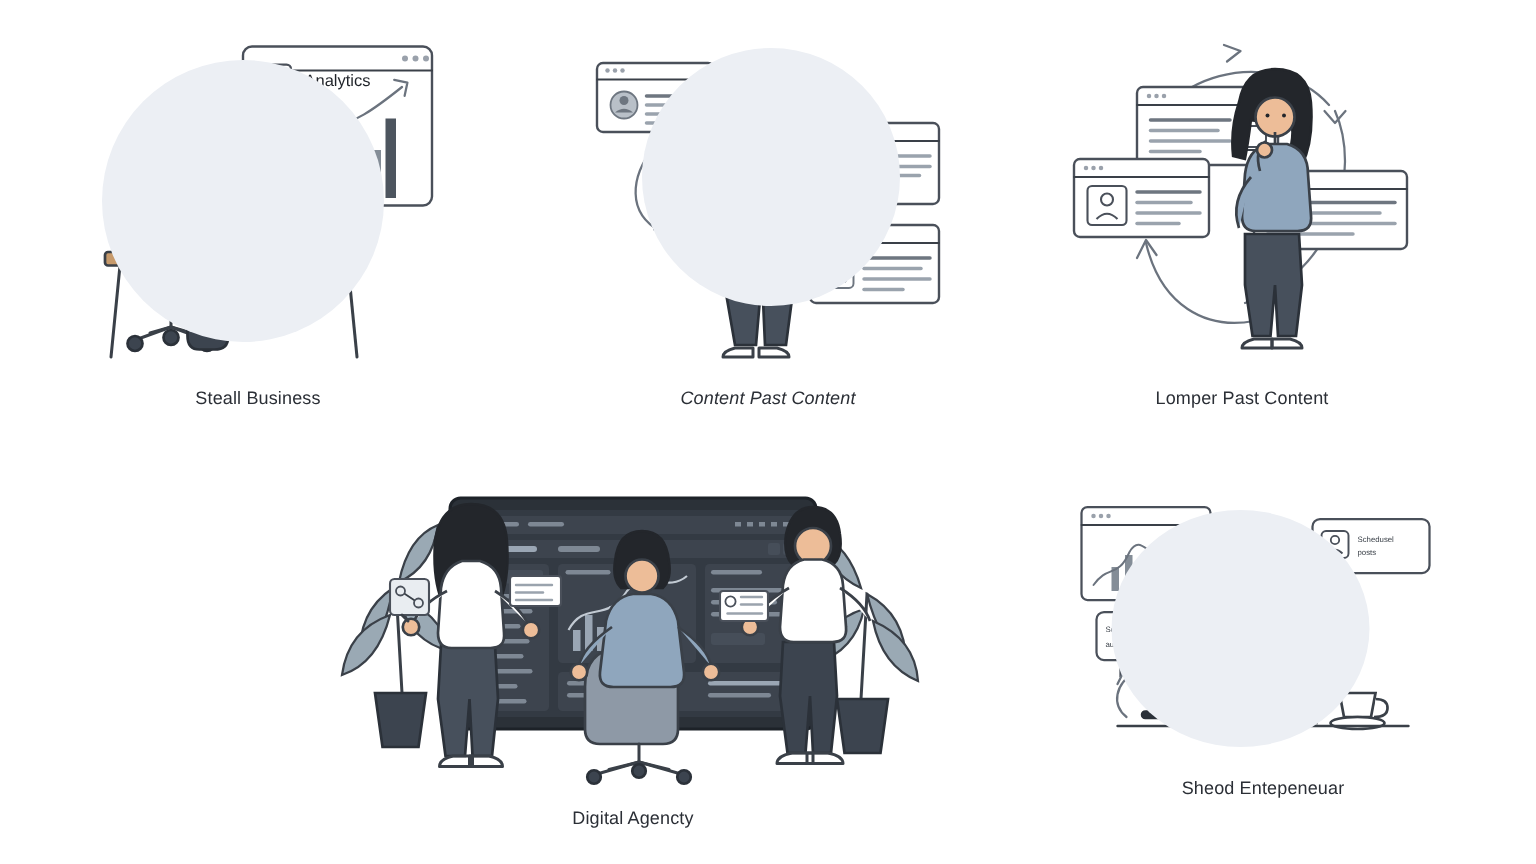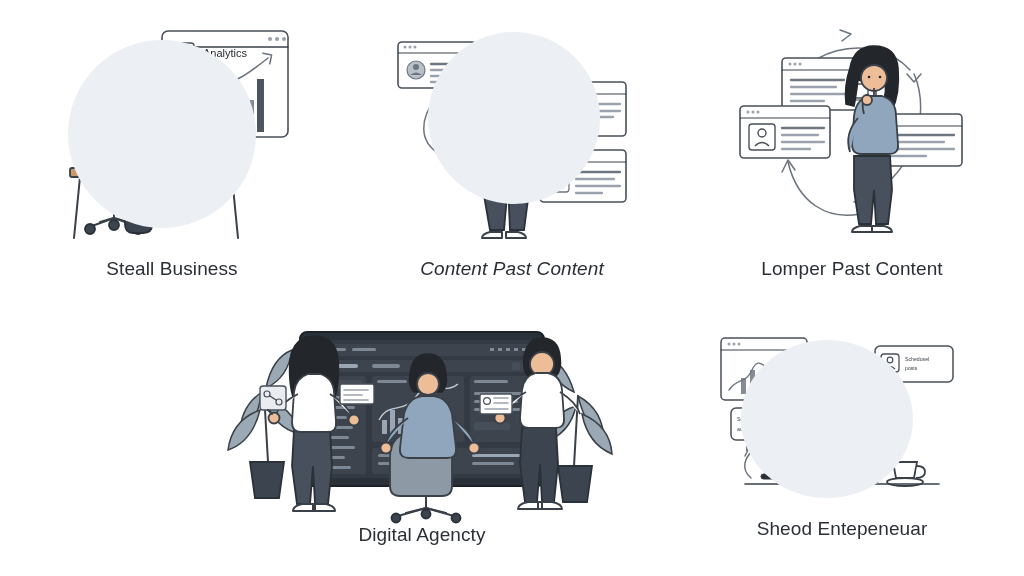--- a/index.html
+++ b/index.html
@@ -7,21 +7,21 @@
     width:1024px;height:576px;
     background:#ffffff;
     font-family:"Liberation Sans", sans-serif;
     overflow:hidden;
   }
   .board{position:relative;width:1024px;height:576px;}
 
   .cell{position:absolute;display:flex;flex-direction:column;align-items:center;}
   .art{position:relative;}
   .caption{
-    font-size:19px;color:#2b2f36;letter-spacing:.1px;
+    font-size:12px;color:#2b2f36;letter-spacing:.1px;
     text-align:center;white-space:nowrap;
   }
 
   
   .disc{position:absolute;border-radius:50%;background:#eceff4;}
 
   svg{display:block;overflow:visible;}
   .ln{fill:none;stroke:#3a4048;stroke-width:2;stroke-linecap:round;stroke-linejoin:round;}
   .lnT{fill:none;stroke:#6b737e;stroke-width:1.5;stroke-linecap:round;stroke-linejoin:round;}
   .win{fill:#ffffff;stroke:#4a505a;stroke-width:1.6;}
@@ -213,21 +213,21 @@
           <path class="lap" d="M96 98 L142 98 L146 136 L92 136 Z"></path>
           <circle cx="119" cy="117" r="4" fill="#6c7581"></circle>
           <path class="ln" d="M98 210 q-8 2 -8 6 l20 0 l0 -6 Z" fill="#2b3139"></path>
           <path class="ln" d="M126 210 q8 2 8 6 l-20 0 l0 -6 Z" fill="#2b3139"></path>
         </g>
       </svg>
     </div>
     <div class="caption" style="margin-top:4px;font-style:italic;">Content Past Content</div>
   </div>
 
-  <div class="cell" style="left:732px; top:22px; width:240px;align-items:center;">
+  <div class="cell" style="left:708px; top:22px; width:240px;align-items:center;">
     <div class="art" style="width:240px;height:232px;">
       <svg width="240" height="232" viewBox="0 0 240 232">
 
         <g>
           <path class="lnT" d="M55 80 C62 28 140 6 178 48"></path>
           <path class="lnT" d="M108 8 L119 12 L110 19"></path>
           <path class="lnT" d="M182 52 C200 92 182 160 122 180"></path>
           <path class="lnT" d="M175 52 L182 60 L189 52"></path>
           <path class="lnT" d="M56 140 C66 182 96 198 128 192"></path>
           <path class="lnT" d="M50 150 L56 138 L63 148"></path>
@@ -422,21 +422,21 @@
           <path class="hair" d="M188 52 q2 -20 18 -20 q16 0 18 20 q2 12 -4 18 l-28 0 q-6 -6 -4 -18 Z"></path>
           <circle class="skin2" cx="206" cy="62" r="11"></circle>
           <path class="shirtB2" d="M182 92 q4 -16 18 -18 l12 0 q14 2 18 18 l4 34 q1 10 -9 10 l-38 0 q-10 0 -9 -10 Z"></path>
           <path class="shirtB2" d="M186 96 q-20 14 -22 26"></path>
           <path class="shirtB2" d="M230 96 q20 14 22 26"></path>
           <circle class="skin2" cx="164" cy="126" r="5.5"></circle>
           <circle class="skin2" cx="252" cy="126" r="5.5"></circle>
         </g>
       </svg>
     </div>
-    <div class="caption" style="margin-top:2px;">Digital Agencty</div>
+    <div class="caption" style="margin-top:16px;">Digital Agencty</div>
   </div>
 
   <div class="cell" style="left:717px; top:332px; width:250px;">
     <div class="art" style="width:250px;height:182px;">
       <div class="disc" style="left:24px;top:8px;width:172px;height:158px;"></div>
       <svg width="250" height="182" viewBox="0 0 250 182">
 
         <g>
           <rect class="bub" x="4" y="6" width="86" height="62" rx="4"></rect>
           <path class="ln" style="stroke-width:1.2" d="M4 18 H90"></path>

